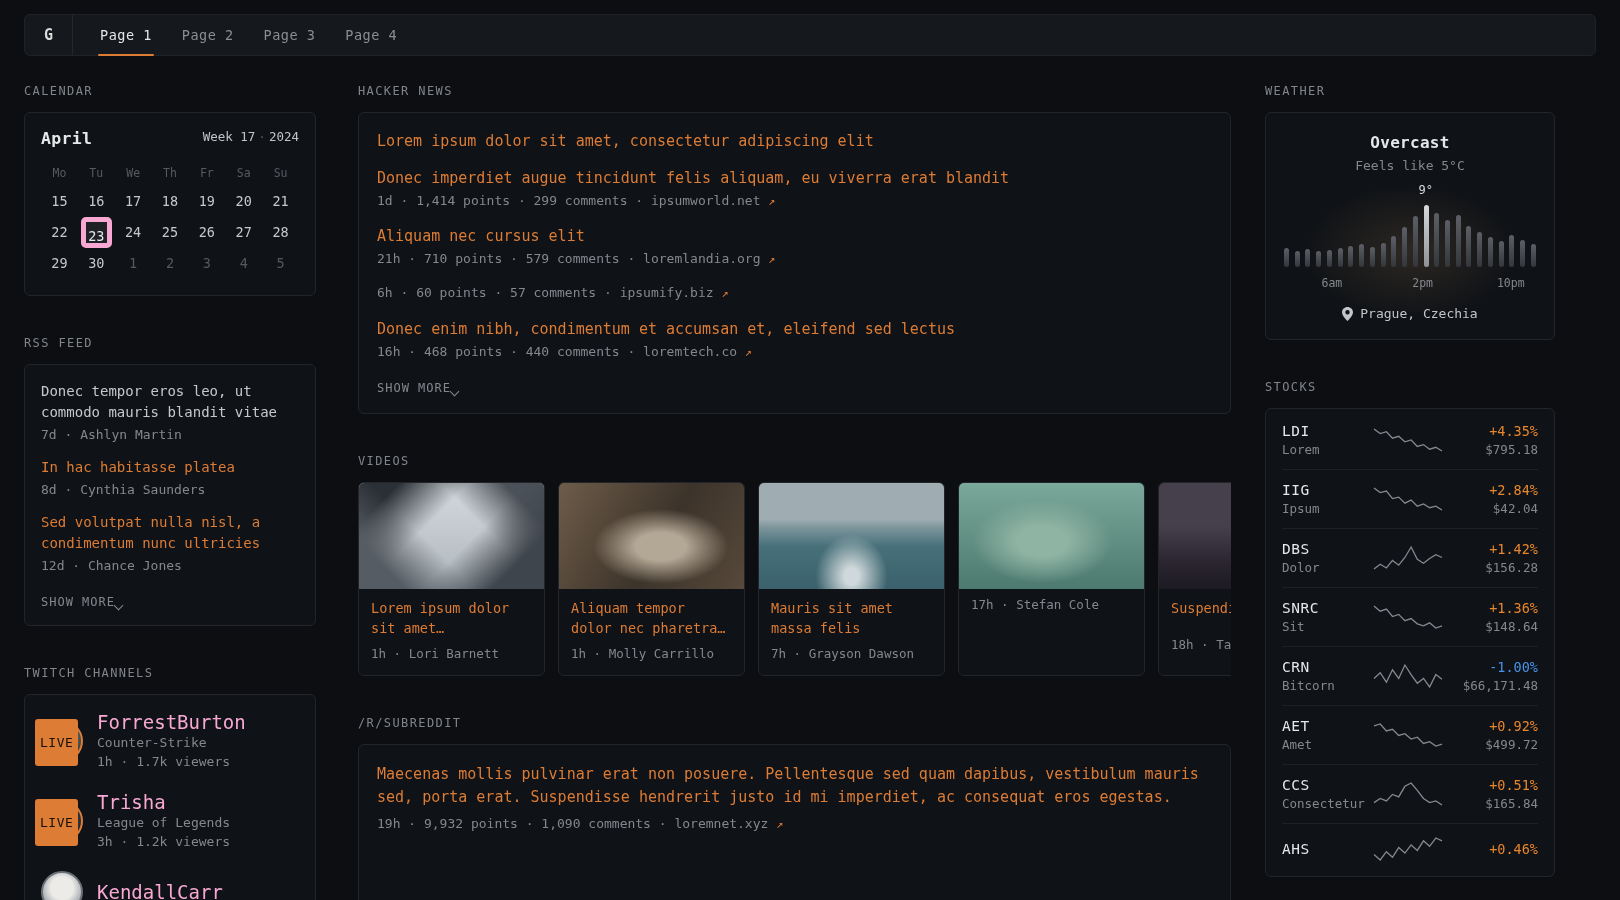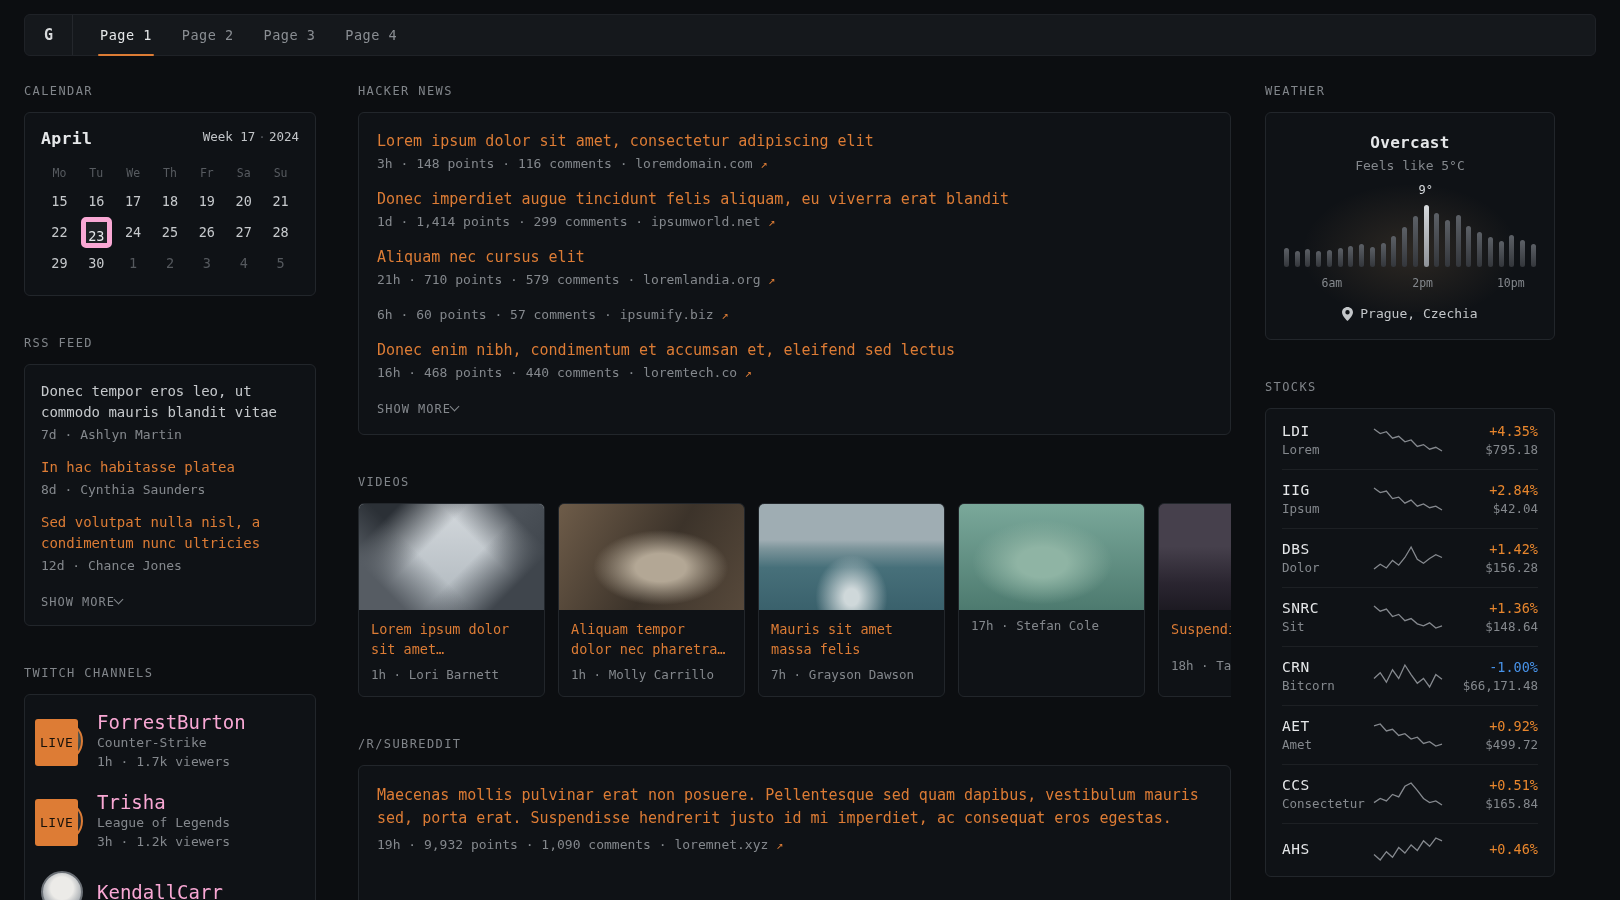--- a/index.html
+++ b/index.html
@@ -53,21 +53,21 @@
   .cal-days{margin-top:6px}
   .day{font-size:13.5px;color:#c6c9cc;height:31px;line-height:31px;border-radius:5px;width:31px;justify-self:center}
   .day.muted{color:#55595e}
   .day.selected{background:#1e2125;border:5px solid #f9a8d4;line-height:29px;color:var(--bright)}
 
   
   .rss-item{margin-bottom:13px}
   .rss-title{font-size:14px;line-height:1.5;cursor:pointer}
   .rss-title.plain{color:#c6c9cc}
   .rss-title.accent{color:var(--accent)}
-  .show-more{display:inline-flex;align-items:center;background:none;border:none;
+  .show-more{display:inline-flex;align-items:flex-end;background:none;border:none;
        color:var(--dim);font-size:12px;letter-spacing:1px;cursor:pointer;padding:0;margin-top:6px}
   .chev{width:7px;height:7px;border-left:1.5px solid currentColor;border-bottom:1.5px solid currentColor;
        display:inline-block;transform:rotate(-45deg);margin-top:-4px}
 
   
   .twitch-card{min-height:236px}
   .channel{display:flex;align-items:center;margin-bottom:20px;cursor:pointer}
   .channel:last-child{margin-bottom:0}
   .avatar-wrap{position:relative;margin-right:14px;flex:none}
   .avatar{width:42px;height:42px;border-radius:50%;border:2px solid var(--accent)}
@@ -324,23 +324,20 @@
     </section>
 
     <section class="col-mid">
 
       <div class="widget">
         <h2 class="wtitle">HACKER NEWS</h2>
         <div class="card hn-card">
           
             <div class="hn-item">
               <div class="hn-title">Lorem ipsum dolor sit amet, consectetur adipiscing elit</div>
-              <div class="meta">
-                <span>3h · 148 points · 116 comments · </span><span class="domain">loremdomain.com</span> <span class="arrow">↗</span>
-              </div>
             </div>
           
             <div class="hn-item">
               <div class="hn-title">Donec imperdiet augue tincidunt felis aliquam, eu viverra erat blandit</div>
               <div class="meta">
                 <span>1d · 1,414 points · 299 comments · </span><span class="domain">ipsumworld.net</span> <span class="arrow">↗</span>
               </div>
             </div>
           
             <div class="hn-item">

